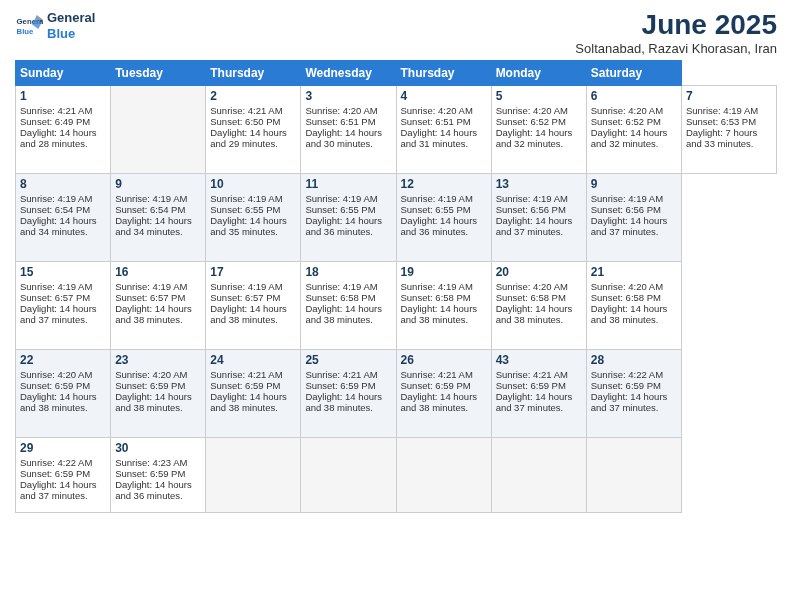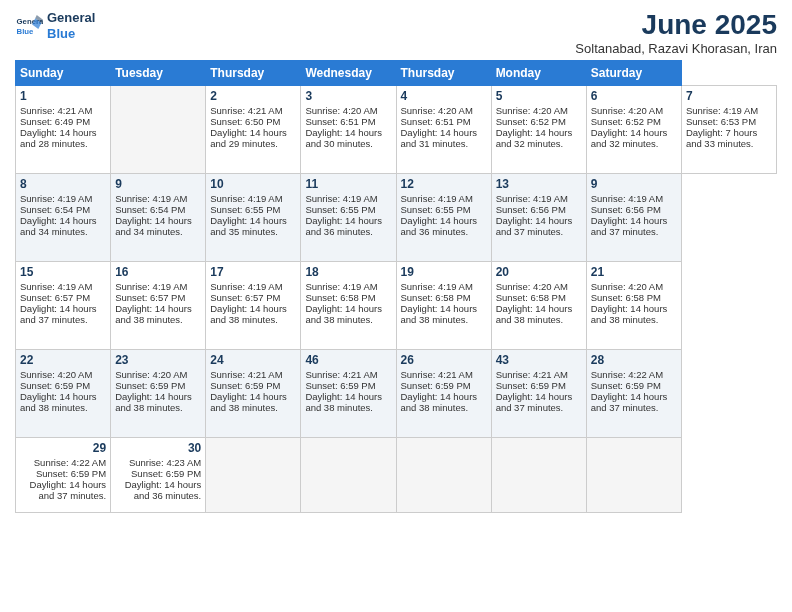--- a/index.html
+++ b/index.html
@@ -83,21 +83,20 @@
       font-weight: bold;
       color: #1a3a5c;
       display: block;
       margin-bottom: 2px;
     }
     .empty-cell {
       background: #f5f5f5 !important;
     }
     .last-row td {
       height: 75px;
-      text-align: right;
     }
   </style>
 </head>
 <body>
 
 <div class="container">
   <div class="header-row">
     <div class="logo">
       <svg class="logo-icon" viewBox="0 0 36 36">
         <rect x="0" y="0" width="36" height="36" rx="4" fill="white"></rect>
@@ -276,21 +275,21 @@
             <div>Sunset: 6:59 PM</div>
             <div>Daylight: 14 hours and 38 minutes.</div>
           </td>
           <td>
             <span class="day-num">24</span>
             <div>Sunrise: 4:21 AM</div>
             <div>Sunset: 6:59 PM</div>
             <div>Daylight: 14 hours and 38 minutes.</div>
           </td>
           <td>
-            <span class="day-num">46</span>
+            <span class="day-num">25</span>
             <div>Sunrise: 4:21 AM</div>
             <div>Sunset: 6:59 PM</div>
             <div>Daylight: 14 hours and 38 minutes.</div>
           </td>
           <td>
             <span class="day-num">26</span>
             <div>Sunrise: 4:21 AM</div>
             <div>Sunset: 6:59 PM</div>
             <div>Daylight: 14 hours and 38 minutes.</div>
           </td>

